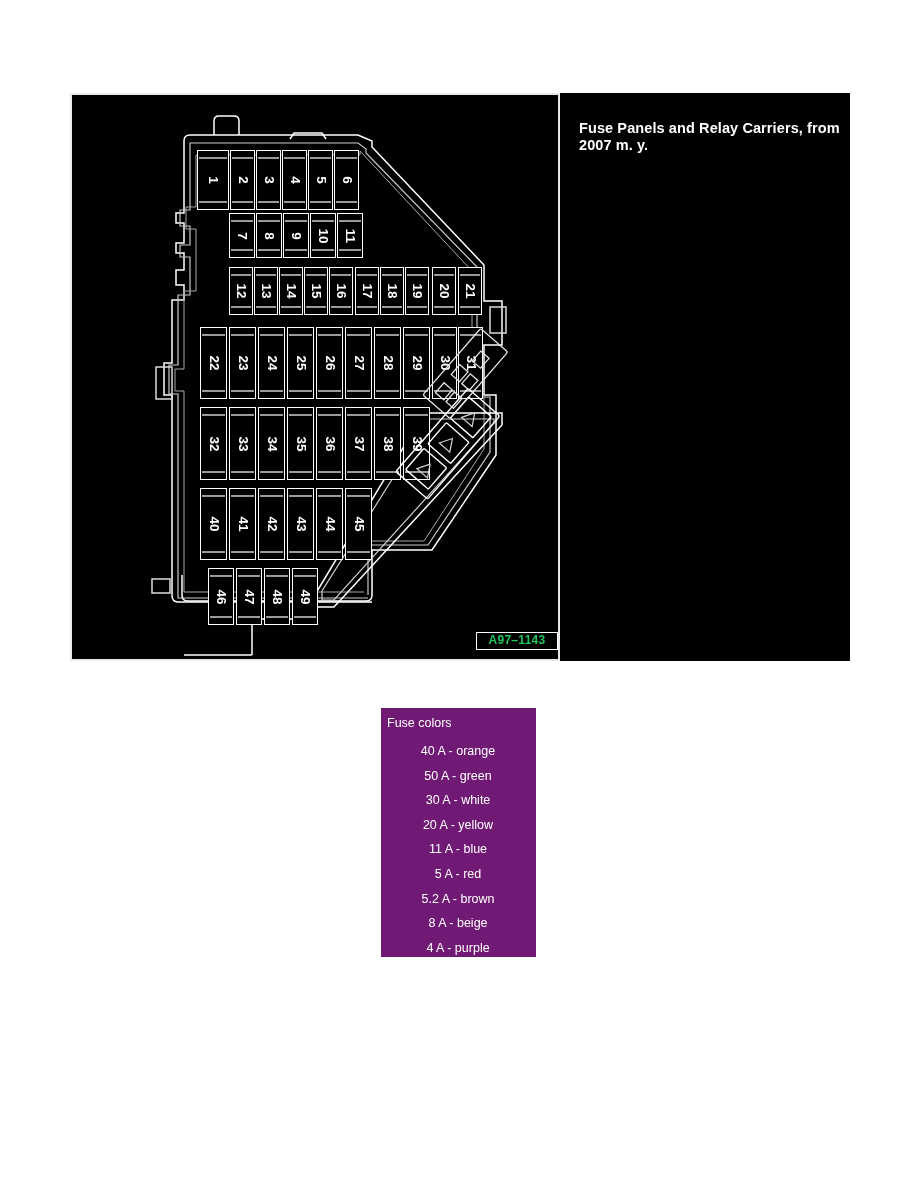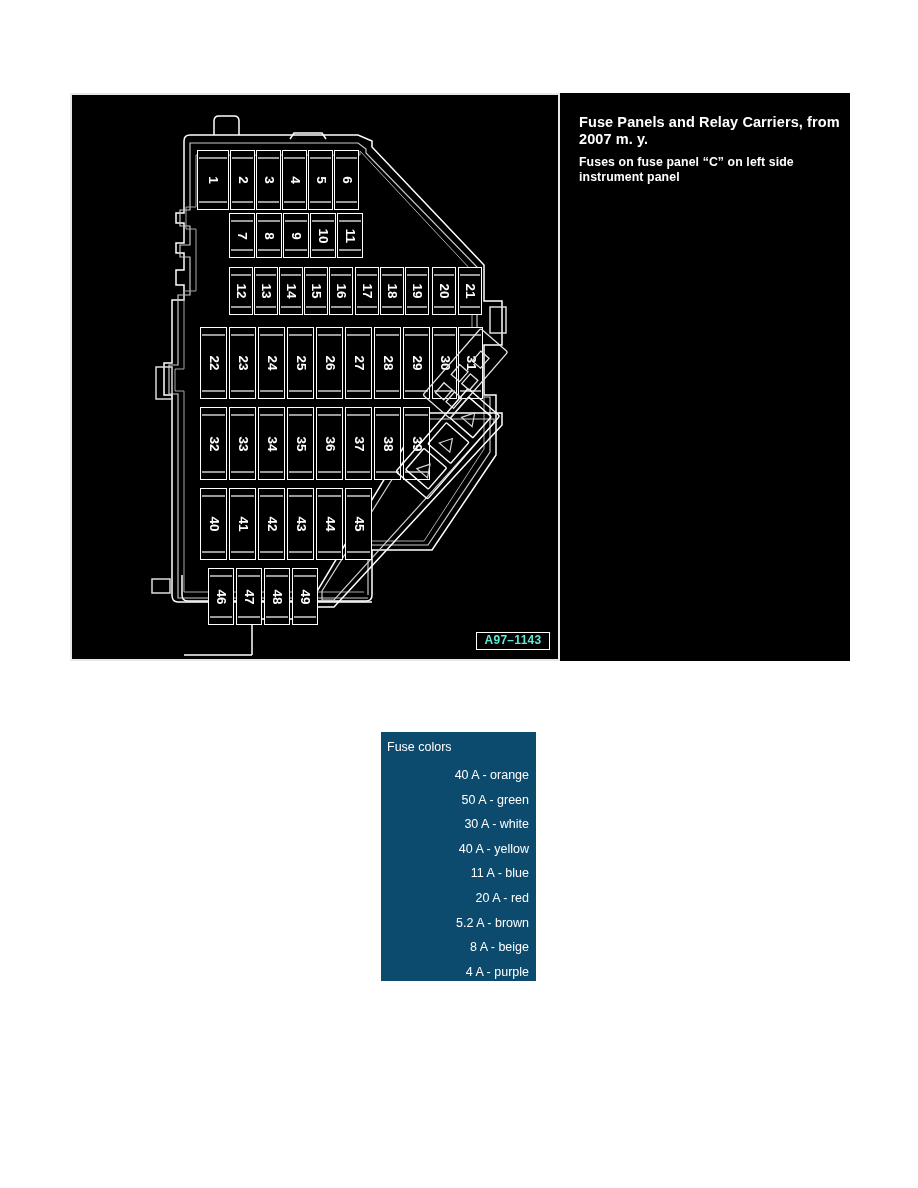--- a/index.html
+++ b/index.html
@@ -5,48 +5,48 @@
   html,body{margin:0;padding:0;background:#ffffff;}
   body{width:918px;height:1188px;position:relative;font-family:"Liberation Sans",sans-serif;overflow:hidden;}
 
   
   #figure{position:absolute;left:70px;top:93px;width:780px;height:568px;background:#000;}
 
   #diagram-panel{position:absolute;left:0;top:0;width:490px;height:568px;background:#000;
                  box-sizing:border-box;border:2px solid #e8e8e8;}
   #title-panel{position:absolute;left:490px;top:0;width:290px;height:568px;background:#000;}
 
-  .title-line{color:#fff;font-weight:bold;letter-spacing:.1px;}
+  .title-line{color:#fff;font-weight:bold;letter-spacing:.1px;margin-top:6px;}
   #title-main{position:absolute;left:19px;top:21px;width:268px;font-size:14.5px;line-height:17px;}
   #title-sub{position:absolute;left:19px;top:62px;width:272px;font-size:12.3px;line-height:15px;font-weight:bold;}
 
   
   #housing{position:absolute;left:0;top:0;width:490px;height:568px;}
 
   
   .fuse{position:absolute;box-sizing:border-box;border:1.6px solid #ffffff;background:#000;}
   .fuse .num{position:absolute;left:50%;top:50%;
               transform:translate(-50%,-50%) rotate(90deg);
               color:#ffffff;font-weight:bold;font-size:13.5px;line-height:13.5px;
               white-space:nowrap;font-family:"Liberation Sans",sans-serif;}
   .fuse::before,.fuse::after{content:"";position:absolute;left:1px;right:1px;height:2px;background:#9a9a9a;}
   .fuse::before{top:6px;}
   .fuse::after{bottom:6px;}
 
   
-  #fig-id{position:absolute;left:404px;top:537px;width:74px;height:18px;
+  #fig-id{position:absolute;left:404px;top:537px;width:82px;height:18px;
           box-sizing:border-box;border:1.6px solid #ffffff;background:#000;
-          color:#5eead4;font-size:12px;font-weight:bold;line-height:15px;text-align:center;
+          color:#22c55e;font-size:12px;font-weight:bold;line-height:15px;text-align:center;
           letter-spacing:.3px;}
 
   
-  #legend{position:absolute;left:381px;top:732px;width:155px;height:249px;background:#0c4a6e;}
+  #legend{position:absolute;left:381px;top:708px;width:155px;height:249px;background:#701a75;}
   #legend-title{position:absolute;left:6px;top:8px;color:#fff;font-size:12.5px;}
   #legend-list{position:absolute;left:6px;right:7px;top:31px;}
-  .legend-row{color:#fff;font-size:12.5px;line-height:24.6px;text-align:right;white-space:nowrap;}
+  .legend-row{color:#fff;font-size:12.5px;line-height:24.6px;text-align:center;white-space:nowrap;}
 </style>
 </head>
 <body>
 
 <div id="figure">
 
   <div id="diagram-panel">
 
     <svg id="housing" viewBox="0 0 490 568">
       <g fill="none" stroke="#ffffff" stroke-width="1.5">
@@ -288,30 +288,29 @@
           <rect x="408" y="277" width="13" height="11"></rect>
         </g>
       </g>
     </svg>
 
     <div id="fig-id">A97–1143</div>
   </div>
 
   <div id="title-panel">
     <div id="title-main" class="title-line">Fuse Panels and Relay Carriers, from 2007 m. y.</div>
-    <div id="title-sub" class="title-line">Fuses on fuse panel “C” on left side instrument panel</div>
   </div>
 </div>
 
 <div id="legend">
   <div id="legend-title">Fuse colors</div>
   <div id="legend-list">
     <div class="legend-row">40 A - orange</div>
     <div class="legend-row">50 A - green</div>
     <div class="legend-row">30 A - white</div>
-    <div class="legend-row">40 A - yellow</div>
+    <div class="legend-row">20 A - yellow</div>
     <div class="legend-row">11 A - blue</div>
-    <div class="legend-row">20 A - red</div>
+    <div class="legend-row">5 A - red</div>
     <div class="legend-row">5.2 A - brown</div>
     <div class="legend-row">8 A - beige</div>
     <div class="legend-row">4 A - purple</div>
   </div>
 </div>
 
 </body></html>

